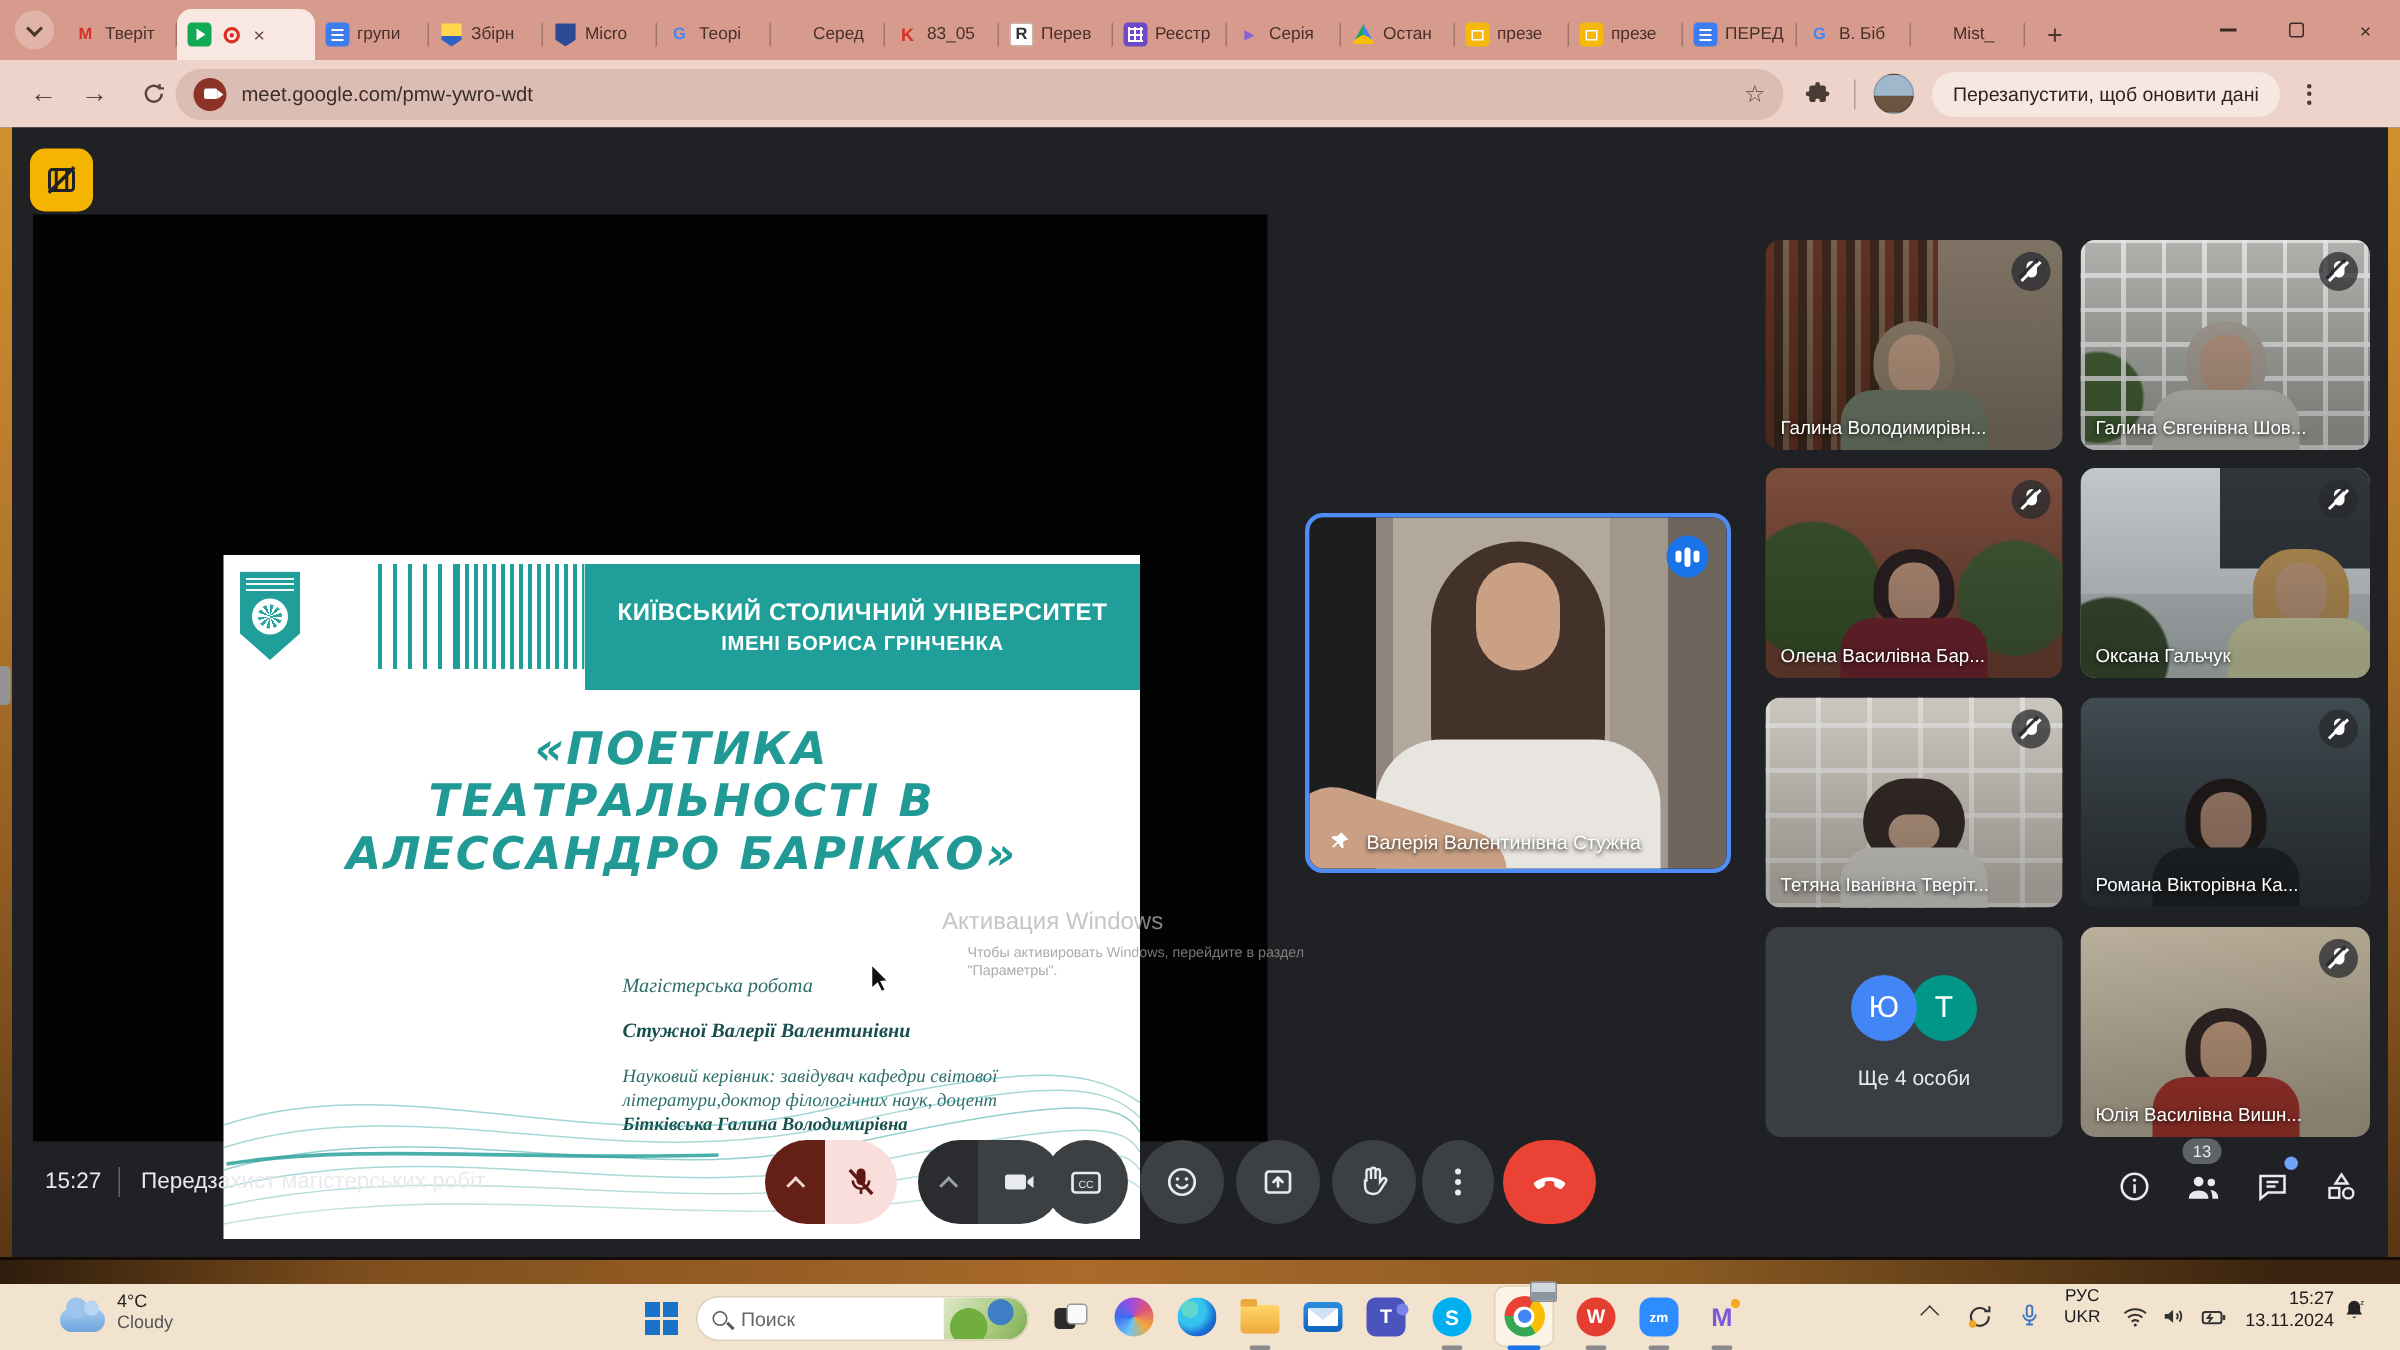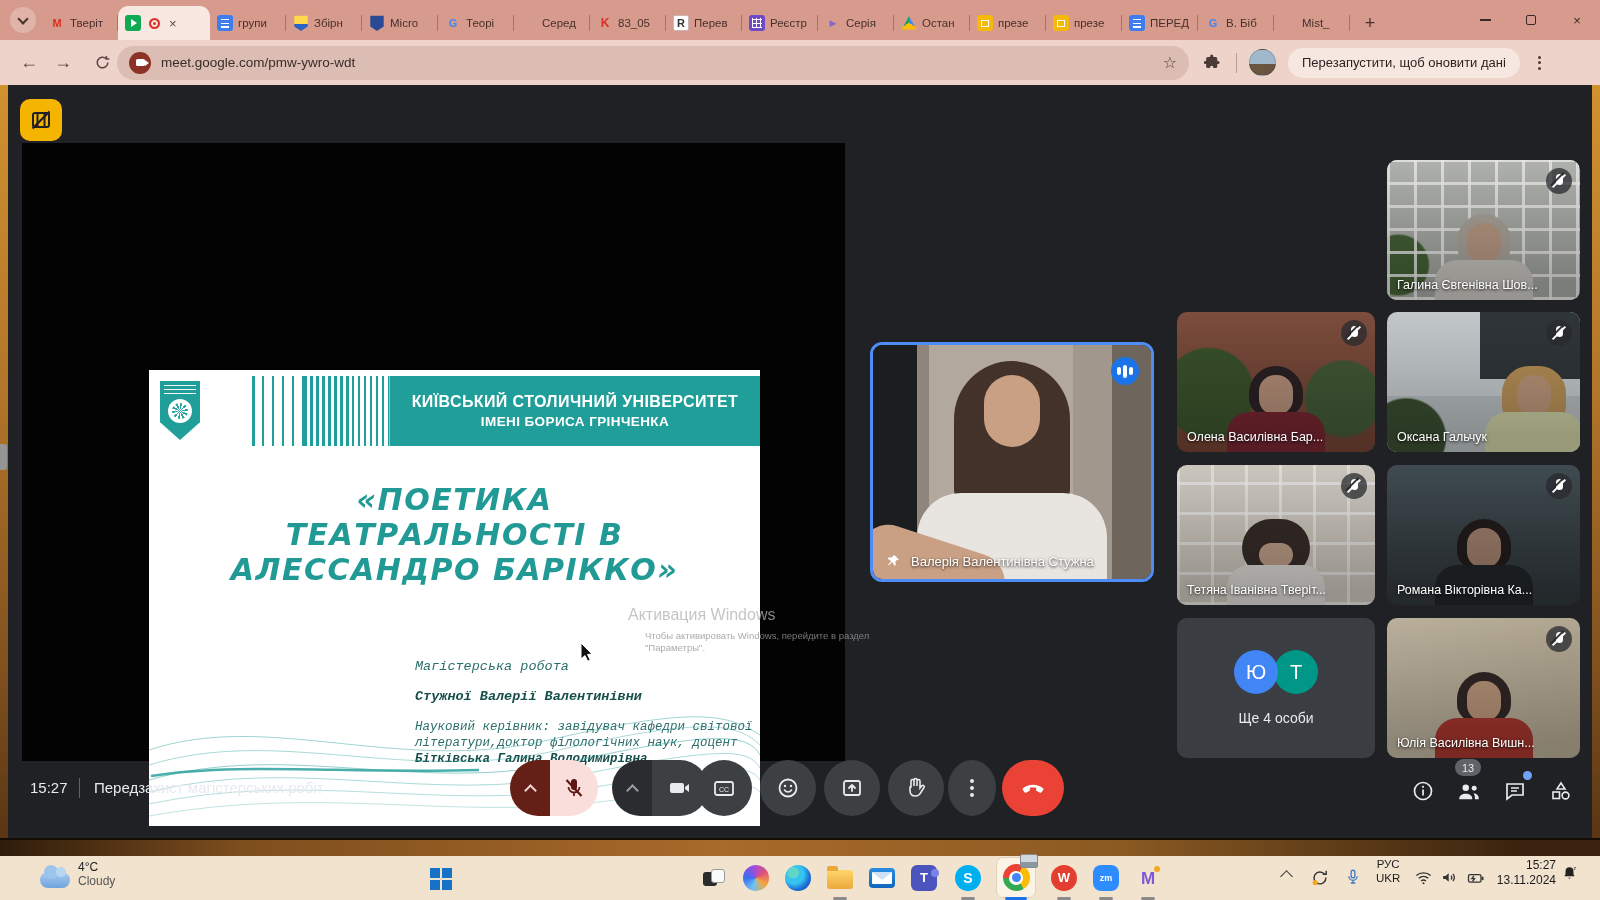--- a/index.html
+++ b/index.html
@@ -93,29 +93,29 @@
   .slide-shield{position:absolute;left:11px;top:11px;width:40px;height:59px;background:#1f9e9a;
     clip-path:polygon(0 0,100% 0,100% 70%,50% 100%,0 70%);}
   .shield-lines{position:absolute;left:4px;top:4px;width:32px;height:9px;
     background:repeating-linear-gradient(180deg,rgba(255,255,255,.95) 0 1.4px,transparent 1.4px 3.8px);}
   .shield-circle{position:absolute;left:8px;top:18px;width:24px;height:24px;border-radius:50%;background:#fff;}
   .shield-flower{position:absolute;left:12px;top:22px;width:16px;height:16px;border-radius:50%;
     background:repeating-conic-gradient(#2aa7a2 0 18deg,#fff 18deg 36deg);}
   .slide-stripes{position:absolute;left:103px;top:6px;width:138px;height:70px;
     background:repeating-linear-gradient(90deg,#1f9e9a 0 2.5px,transparent 2.5px 6px) right/62% 100% no-repeat,
                repeating-linear-gradient(90deg,#1f9e9a 0 2.5px,transparent 2.5px 10px) left/38% 100% no-repeat;}
-  .slide-band{position:absolute;left:241px;top:6px;width:370px;height:70px;background:#1f9e9a;color:#fff;
+  .slide-band{position:absolute;left:241px;top:6px;width:370px;height:84px;background:#1f9e9a;color:#fff;
     display:flex;flex-direction:column;align-items:center;justify-content:center;text-align:center;}
   .band-l1{font-size:16px;font-weight:700;letter-spacing:.4px;}
   .band-l2{font-size:13.5px;font-weight:700;letter-spacing:.4px;margin-top:3px;}
   .slide-title{position:absolute;left:20px;right:20px;top:112px;text-align:center;color:#219a96;
     font-weight:700;font-style:italic;font-size:30px;line-height:1.17;letter-spacing:1.5px;
     font-family:"DejaVu Sans",sans-serif;}
-  .slide-text{position:absolute;left:266px;top:288px;width:340px;font-style:italic;color:#2b6e6b;
-    font-family:Liberation Mono, monospace;font-size:13.5px;line-height:1.28;}
+  .slide-text{position:absolute;left:266px;top:278px;width:340px;font-style:italic;color:#2b6e6b;
+    font-family:Liberation Serif, serif;font-size:13.5px;line-height:1.28;}
   .st-gap{height:13px;}
   .st-b{font-weight:bold;color:#174f4c;}
   .st-small{font-size:12.5px;}
   .waves{position:absolute;left:0;top:310px;}
   .watermark{position:absolute;left:628px;top:606px;color:rgba(178,178,178,.75);font-size:16px;z-index:5;}
   .watermark-sub{position:absolute;left:645px;top:630px;color:rgba(150,150,150,.8);font-size:9.5px;z-index:5;line-height:1.3;}
   .cursor-svg{position:absolute;left:580px;top:642px;z-index:6;}
 
   
   .pinned{position:absolute;left:870px;top:342px;width:284px;height:240px;border:3px solid #4e8df6;border-radius:12px;
@@ -475,20 +475,31 @@
         <i></i>
       </div>
     <div class="pin-row">
       <svg width="16" height="16" viewBox="0 0 24 24" fill="#fff">
           <path d="M14 3l7 7-3.6 1-2 2 .8 5-1.8 1-3.6-5.6-4.9 4.9-1.2-1.2 4.9-4.9L4 8.6 5 6.8l5-.2 2-2z"></path>
         </svg>
       <span class="tile-name">Валерія Валентинівна Стужна</span>
     </div>
   </div>
 
+  <div class="tile g1">
+    <div class="scene">
+        <div class="person">
+          <div class="hair"></div>
+          <div class="face"></div>
+          <div class="torso"></div>
+        </div>
+      </div>
+    <span class="mic-badge"></span>
+    <span class="tile-name">Галина Володимирівн...</span>
+  </div>
   <div class="tile g2">
     <div class="scene">
         <div class="person">
           <div class="hair"></div>
           <div class="face"></div>
           <div class="torso"></div>
         </div>
       </div>
     <span class="mic-badge"></span>
     <span class="tile-name">Галина Євгенівна Шов...</span>
@@ -651,20 +662,25 @@
 
   <div class="taskbar"></div>
   <div class="weather">
     <span class="cloud"></span>
     <span>
       <div class="wtemp">4°C</div>
       <div class="wcond">Cloudy</div>
     </span>
   </div>
   <div class="win-start"></div>
+  <div class="searchbox">
+    <span class="mag"></span>
+    <span class="search-label">Поиск</span>
+    <span class="search-art"></span>
+  </div>
   <div class="tb-app" style="left:700px;">
       <span class="tview">
         <i></i>
         <i></i>
       </span>
     </div>
   <div class="tb-app" style="left:742px;">
       <span class="copilot"></span>
     </div>
   <div class="tb-app" style="left:784px;">

